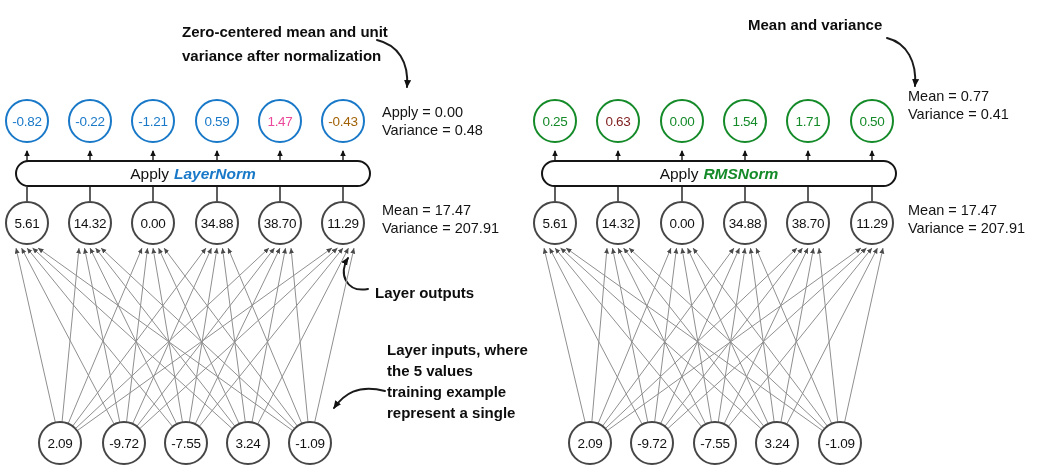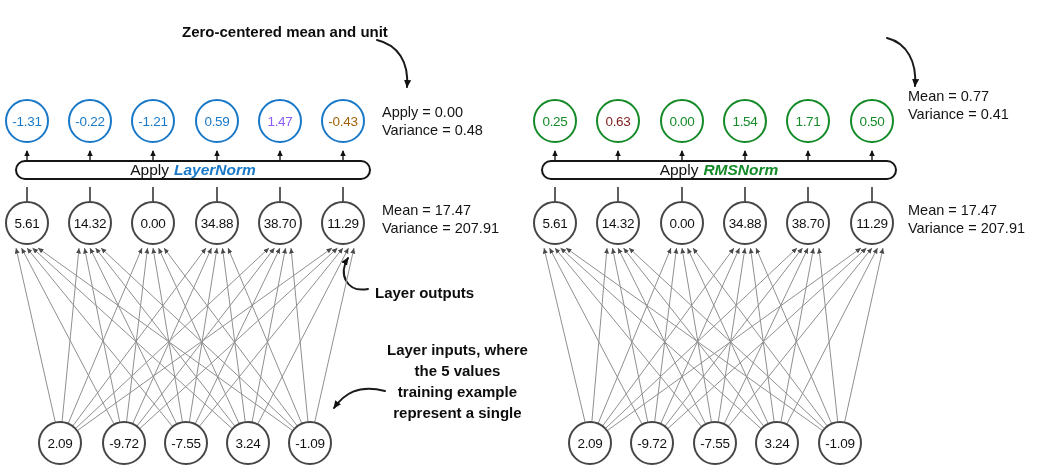--- a/index.html
+++ b/index.html
@@ -7,26 +7,26 @@
          font-family:"Liberation Sans",sans-serif;color:#111;}
   .panel{position:absolute;top:0;width:521px;height:465px;}
   svg.net{position:absolute;left:0;top:0;z-index:1;}
   svg.net line.edge{stroke:#8f8f8f;stroke-width:1;}
   svg.net line.vline{stroke:#1a1a1a;stroke-width:1.4;}
   svg.net path.curve{stroke:#1a1a1a;stroke-width:2;fill:none;stroke-linecap:round;}
   .node{position:absolute;width:44px;height:44px;border-radius:50%;background:#fff;
         border:2px solid #464646;box-sizing:border-box;display:flex;align-items:center;
         justify-content:center;font-size:13.5px;letter-spacing:-0.3px;color:#111;z-index:2;}
   .node.accent{font-weight:500;}
-  .applybox{position:absolute;top:160px;height:20px;border:2px solid #151515;border-radius:13.5px;
+  .applybox{position:absolute;top:160px;height:27px;border:2px solid #151515;border-radius:13.5px;
         background:#fff;box-sizing:border-box;display:flex;align-items:center;justify-content:center;
         font-size:15.5px;color:#111;z-index:2;white-space:nowrap;}
   .applybox .method{font-weight:700;margin-left:5px;font-style:italic;}
   .stats{position:absolute;font-size:14.5px;line-height:17.5px;color:#141414;white-space:nowrap;z-index:2;}
-  .ann{position:absolute;font-weight:700;font-size:15px;line-height:24px;color:#0d0d0d;white-space:nowrap;z-index:2;text-align:center;}
+  .ann{position:absolute;font-weight:700;font-size:15px;line-height:24px;color:#0d0d0d;white-space:nowrap;z-index:2;}
   .ann.tight{line-height:21px;}
 </style>
 </head>
 <body>
 
 <div class="stage">
 
   <div class="panel" style="left:0;">
     <svg class="net" width="521" height="465">
       <defs>
@@ -84,27 +84,28 @@
           <line x1="217" y1="161" x2="217" y2="151" class="vline" marker-end="url(#mb0)"></line>
           <line x1="280" y1="187" x2="280" y2="201" class="vline"></line>
           <line x1="280" y1="161" x2="280" y2="151" class="vline" marker-end="url(#mb0)"></line>
           <line x1="343" y1="187" x2="343" y2="201" class="vline"></line>
           <line x1="343" y1="161" x2="343" y2="151" class="vline" marker-end="url(#mb0)"></line>
         </g>
     </svg>
 
     <div class="ann" style="left:182px;top:20px;">
       <div>Zero-centered mean and unit</div>
-    </div>
-
-    <div class="node accent" style="left: 5px; top: 99px; color: rgb(25, 121, 200); border-color: rgb(25, 121, 200);">-1.31</div>
+      <div>variance after normalization</div>
+    </div>
+
+    <div class="node accent" style="left: 5px; top: 99px; color: rgb(25, 121, 200); border-color: rgb(25, 121, 200);">-0.82</div>
     <div class="node accent" style="left: 68px; top: 99px; color: rgb(25, 121, 200); border-color: rgb(25, 121, 200);">-0.22</div>
     <div class="node accent" style="left: 131px; top: 99px; color: rgb(25, 121, 200); border-color: rgb(25, 121, 200);">-1.21</div>
     <div class="node accent" style="left: 195px; top: 99px; color: rgb(25, 121, 200); border-color: rgb(25, 121, 200);">0.59</div>
-    <div class="node accent" style="left: 258px; top: 99px; color: #8b5cf6; border-color: rgb(25, 121, 200);">1.47</div>
+    <div class="node accent" style="left: 258px; top: 99px; color: #ec4899; border-color: rgb(25, 121, 200);">1.47</div>
     <div class="node accent" style="left: 321px; top: 99px; color: #a16207; border-color: rgb(25, 121, 200);">-0.43</div>
 
     <div class="stats" style="left:382px;top:104px;">
       <div>Apply = 0.00</div>
       <div>Variance = 0.48</div>
     </div>
 
     <div class="applybox" style="left:15px;width:356px;">
       <span>Apply</span>
       <span class="method" style="color: rgb(25, 121, 200);">LayerNorm</span>
@@ -192,20 +193,21 @@
           <line x1="224" y1="187" x2="224" y2="201" class="vline"></line>
           <line x1="224" y1="161" x2="224" y2="151" class="vline" marker-end="url(#mb1)"></line>
           <line x1="287" y1="187" x2="287" y2="201" class="vline"></line>
           <line x1="287" y1="161" x2="287" y2="151" class="vline" marker-end="url(#mb1)"></line>
           <line x1="351" y1="187" x2="351" y2="201" class="vline"></line>
           <line x1="351" y1="161" x2="351" y2="151" class="vline" marker-end="url(#mb1)"></line>
         </g>
     </svg>
 
     <div class="ann" style="left:227px;top:13px;">
+      <div>Mean and variance</div>
     </div>
 
     <div class="node accent" style="left: 12px; top: 99px; color: rgb(20, 138, 40); border-color: rgb(20, 138, 40);">0.25</div>
     <div class="node accent" style="left: 75px; top: 99px; color: #7f1d1d; border-color: rgb(20, 138, 40);">0.63</div>
     <div class="node accent" style="left: 139px; top: 99px; color: rgb(20, 138, 40); border-color: rgb(20, 138, 40);">0.00</div>
     <div class="node accent" style="left: 202px; top: 99px; color: rgb(20, 138, 40); border-color: rgb(20, 138, 40);">1.54</div>
     <div class="node accent" style="left: 265px; top: 99px; color: rgb(20, 138, 40); border-color: rgb(20, 138, 40);">1.71</div>
     <div class="node accent" style="left: 329px; top: 99px; color: rgb(20, 138, 40); border-color: rgb(20, 138, 40);">0.50</div>
 
     <div class="stats" style="left:387px;top:88px;">

